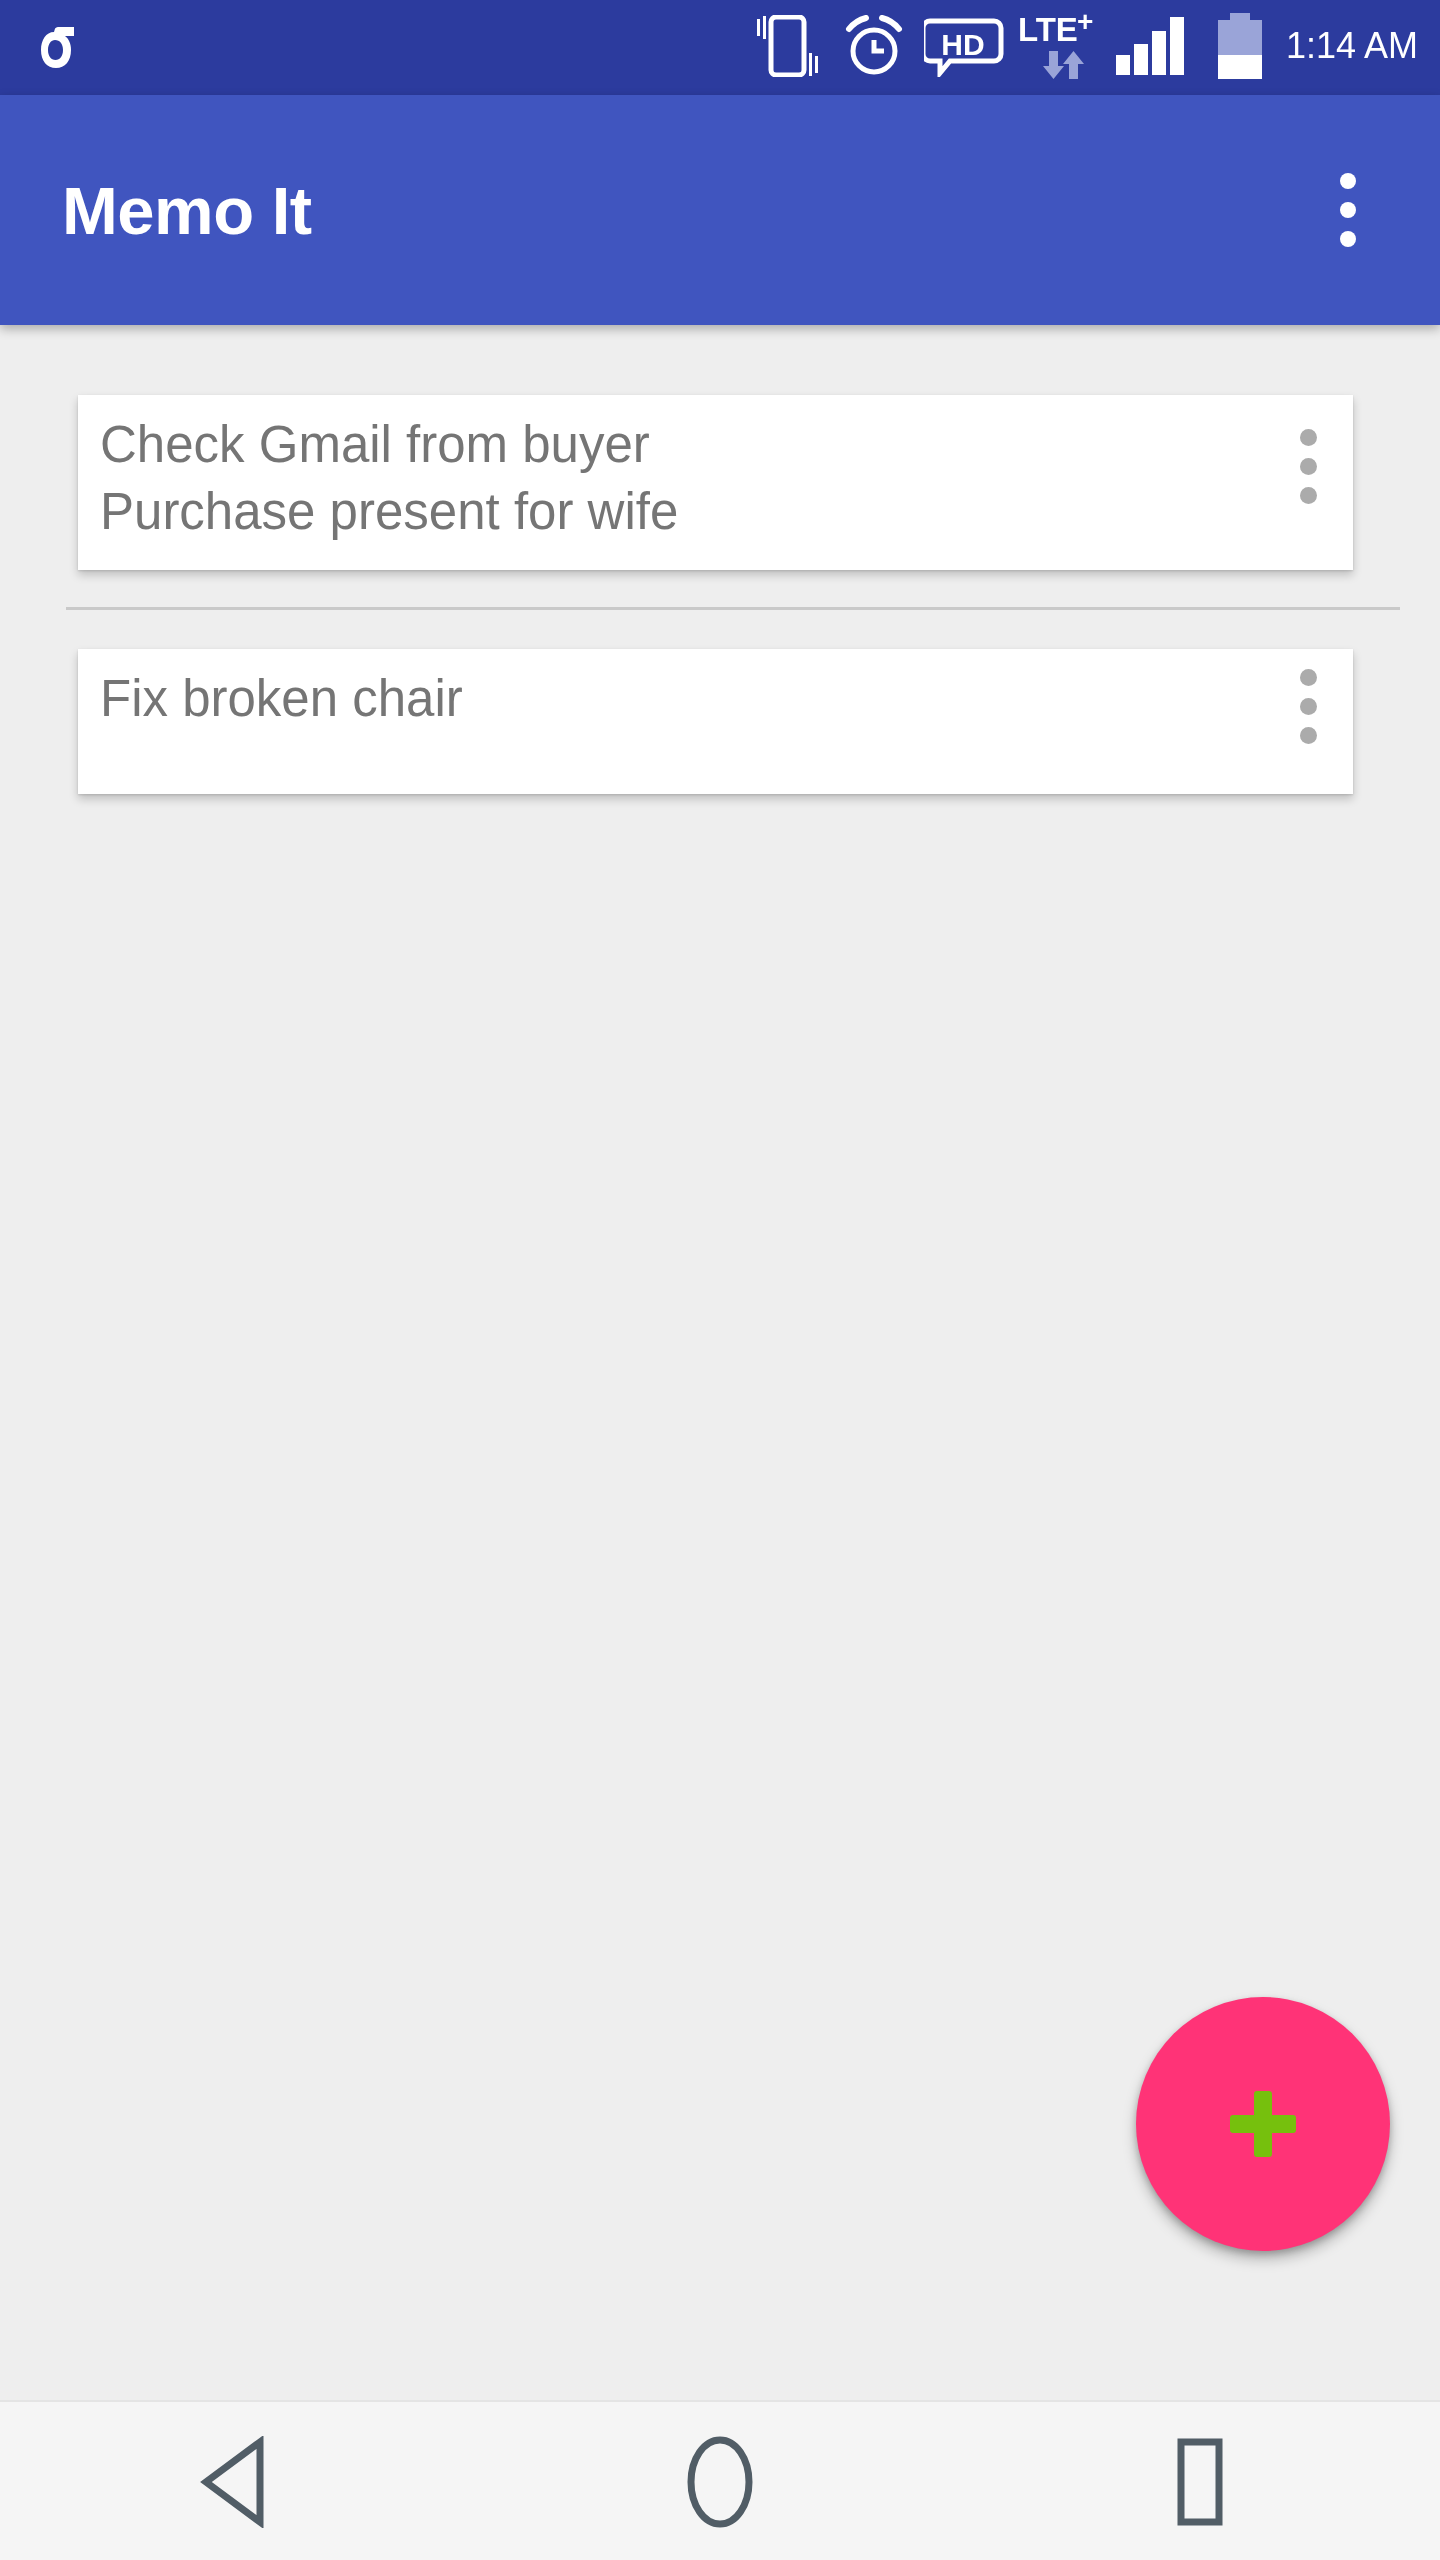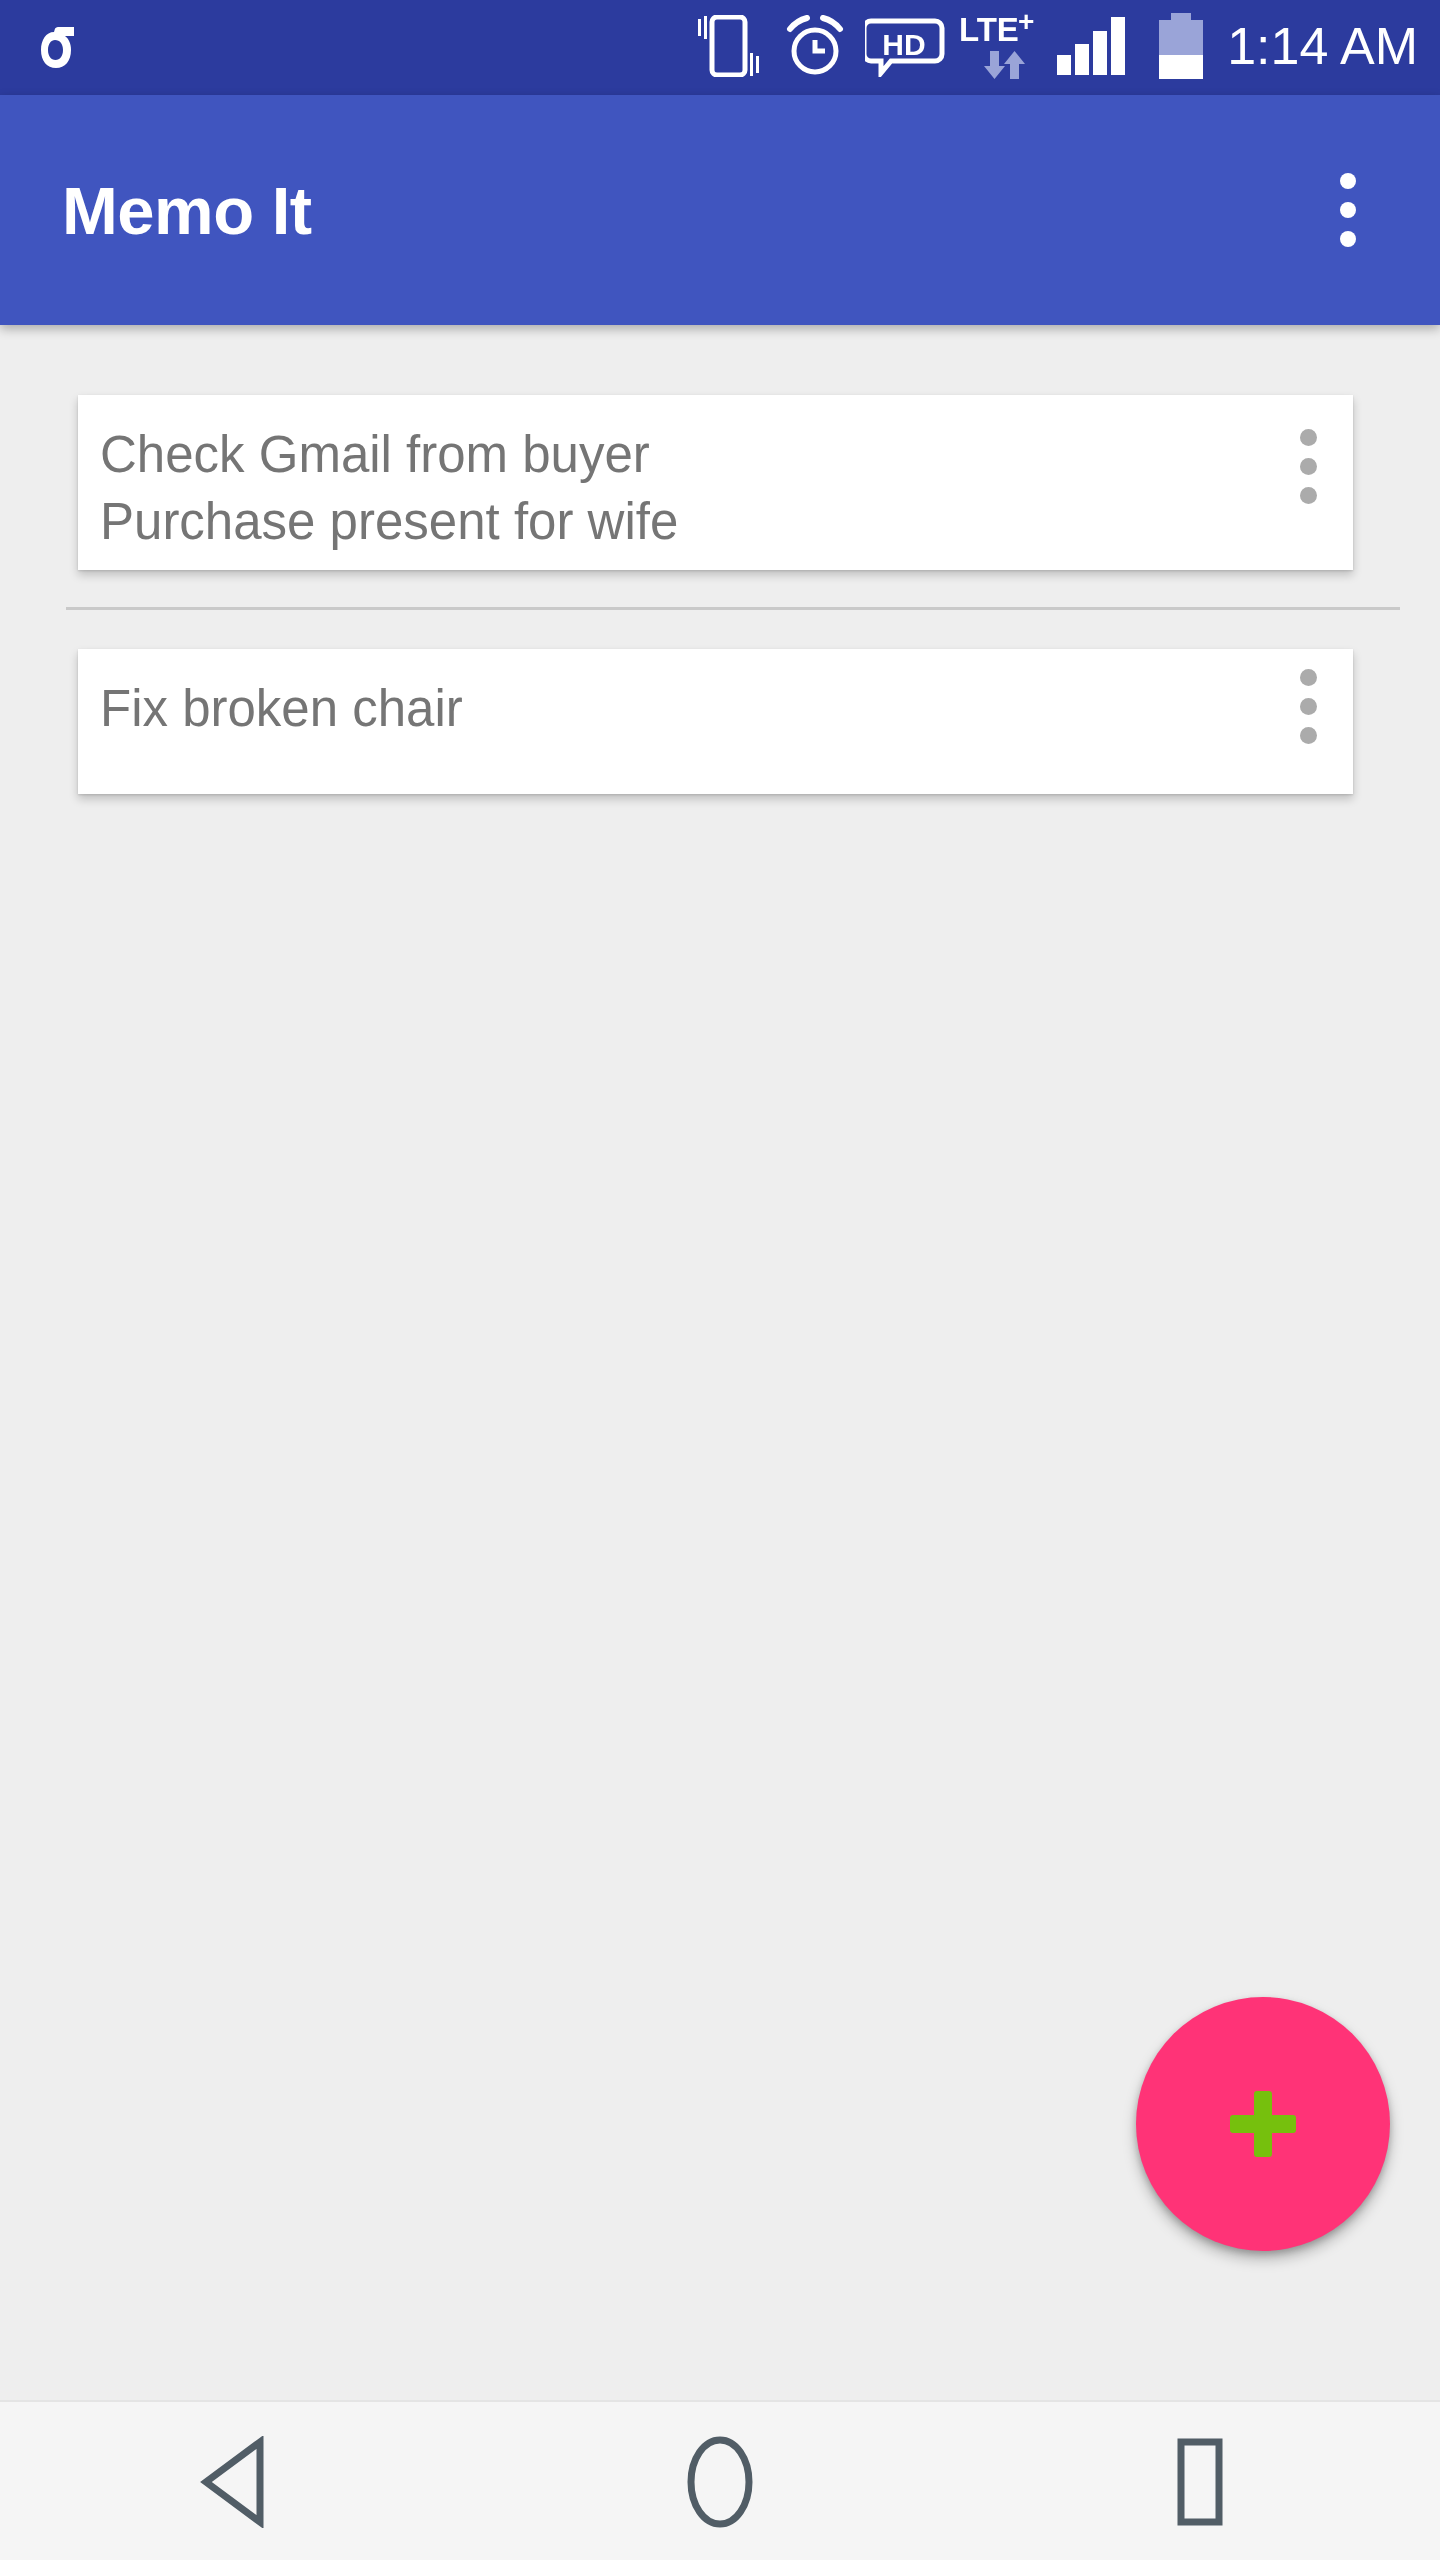--- a/index.html
+++ b/index.html
@@ -42,21 +42,21 @@
     gap: 0px;
   }
   .sb-icon {
     display: flex;
     align-items: center;
     justify-content: center;
     flex: none;
   }
   #status-clock {
     color: #FFFFFF;
-    font-size: 52px;
+    font-size: 36px;
     font-weight: 400;
     letter-spacing: 0px;
     margin-left: 18px;
     white-space: nowrap;
     line-height: 1;
   }
 
   
   #app-bar {
     position: absolute;
@@ -109,21 +109,21 @@
     left: 78px;
     width: 1275px;
     background: #FFFFFF;
     box-shadow: 0 5px 9px rgba(0,0,0,0.20), 0 1px 2px rgba(0,0,0,0.12);
     box-sizing: border-box;
     padding: 0 0 0 22px;
     display: flex;
     align-items: flex-start;
   }
   .memo-lines {
-    padding-top: 26px;
+    padding-top: 16px;
     padding-bottom: 26px;
     flex: 1;
     min-width: 0;
   }
   .memo-line {
     color: #757575;
     font-size: 51px;
     line-height: 67px;
     white-space: nowrap;
     overflow: hidden;

